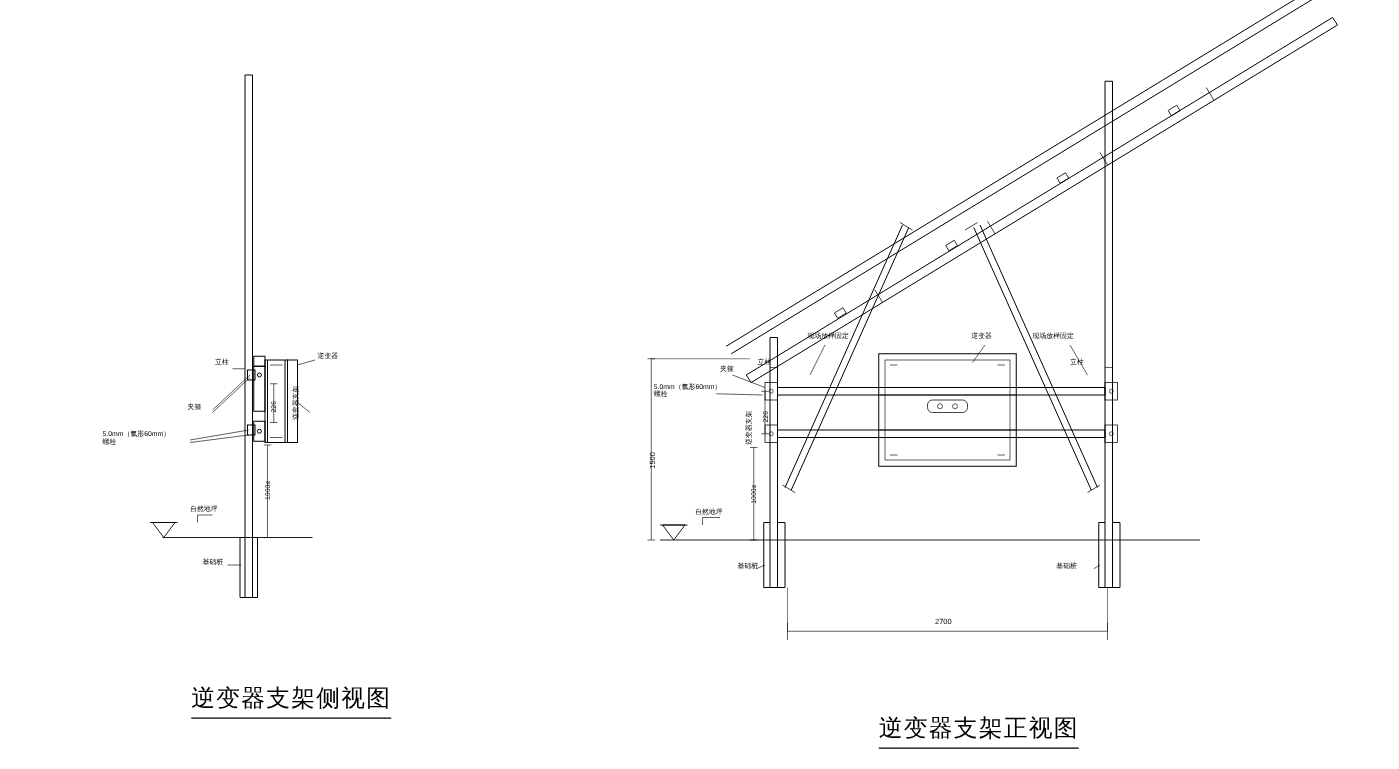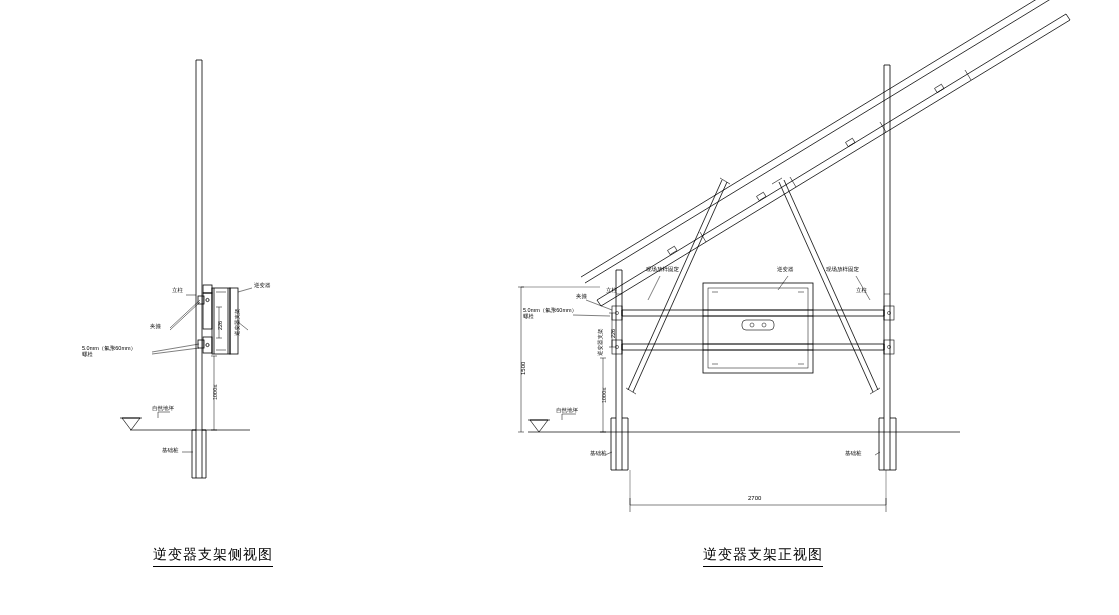--- a/index.html
+++ b/index.html
@@ -29,21 +29,21 @@
     white-space: nowrap;
     font-family: "Liberation Sans", sans-serif;
   }
   .lbl.s6 { font-size: 6px; }
   .lbl.rot90 {
     transform: rotate(-90deg);
     transform-origin: left top;
   }
   .caption {
     position: absolute;
-    font-size: 14px;
+    font-size: 19px;
     font-family: "Liberation Serif", serif;
     color: #000;
     white-space: nowrap;
     padding-bottom: 2px;
     border-bottom: 1px solid #000;
     letter-spacing: 1px;
   }
 </style>
 </head>
 <body>
@@ -267,13 +267,13 @@
 <div class="lbl rot90" style="left:598px; top:356px;">逆变器支架</div>
 <div class="lbl rot90" style="left:611px; top:338px;">226</div>
 <div class="lbl rot90" style="left:602px; top:403px;">1000≤</div>
 <div class="lbl rot90 s6" style="left:520px; top:375px;">1500</div>
 <div class="lbl s6" style="left:748px; top:495px;">2700</div>
 <div class="lbl" style="left:556px; top:408px;">自然地坪</div>
 <div class="lbl" style="left:590px; top:451px;">基础桩</div>
 <div class="lbl" style="left:845px; top:451px;">基础桩</div>
 
 <div class="caption" style="left:153px; top:546px;">逆变器支架侧视图</div>
-<div class="caption" style="left:703px; top:546px;">逆变器支架正视图</div>
+<div class="caption" style="left:703px; top:570px;">逆变器支架正视图</div>
 
 </body></html>

